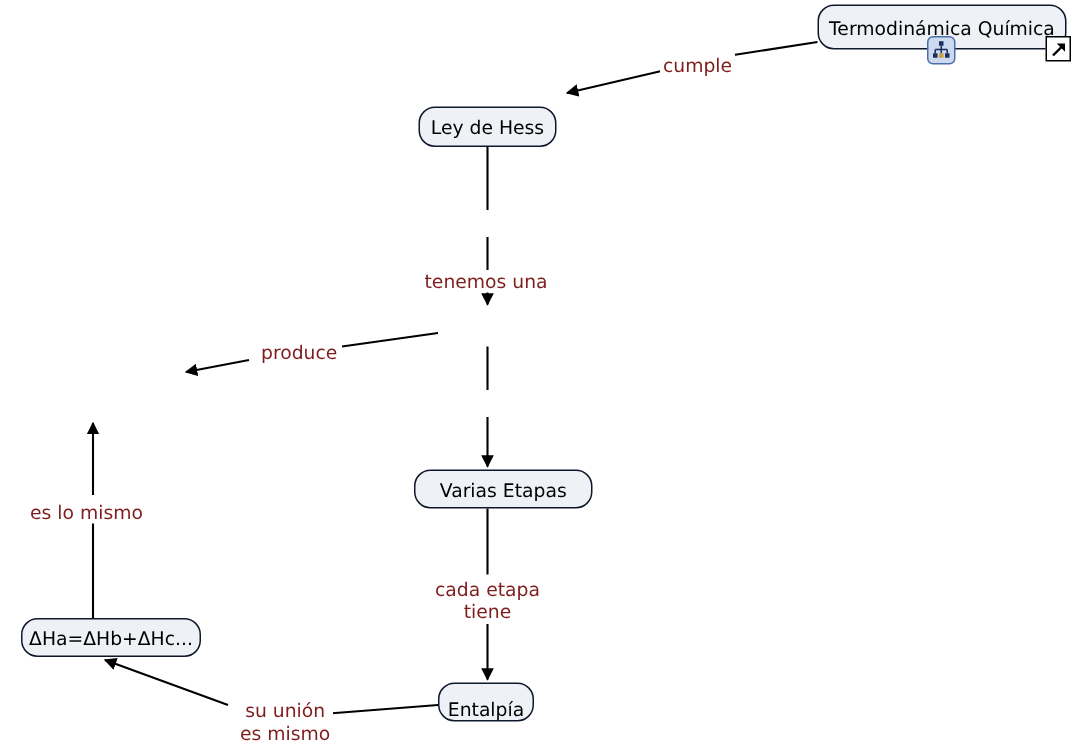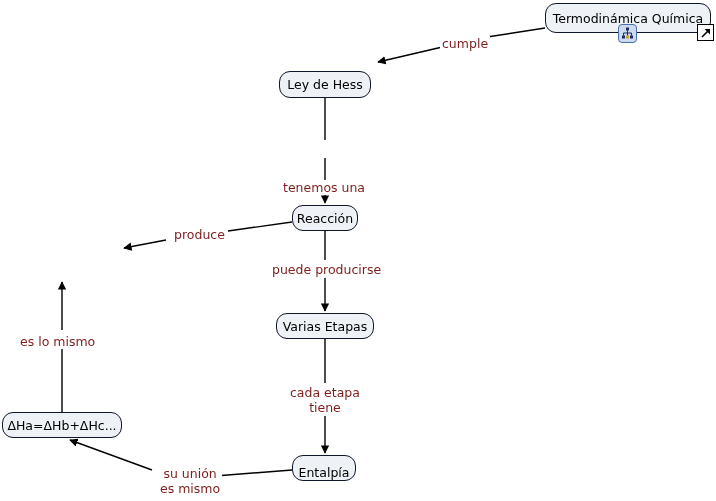--- a/index.html
+++ b/index.html
@@ -128,52 +128,46 @@
   </svg>
 
   <div class="node" style="left:545px; top:3px; width:166px; height:30px;">
     <span>Termodinámica Química</span>
   </div>
 
   <div class="node" style="left:279px; top:71px; width:92px; height:27px;">
     <span>Ley de Hess</span>
   </div>
 
-  <div class="node" style="left:292px; top:205px; width:66px; height:26px;">
-    <span>Reacción</span>
-  </div>
-
-
-  <div class="node" style="left:276px; top:313px; width:98px; height:26px;">
+
+
+  <div class="node" style="left:276px; top:313px; width:119px; height:26px;">
     <span>Varias Etapas</span>
   </div>
 
-  <div class="node" style="left:2px; top:412px; width:120px; height:26px;">
+  <div class="node" style="left:14px; top:412px; width:120px; height:26px;">
     <span>ΔHa=ΔHb+ΔHc...</span>
   </div>
 
   <div class="node" style="left:292px; top:455px; width:64px; height:26px;align-items:flex-end;">
     <span>Entalpía</span>
   </div>
 
   <div class="link-label" style="left:440px; top:36px;">
     <span>cumple</span>
   </div>
 
   <div class="link-label" style="left:281px; top:142px;margin-top:38px;">
     <span>tenemos una</span>
   </div>
 
   <div class="link-label" style="left:172px; top:227px;">
     <span>produce</span>
   </div>
 
-  <div class="link-label" style="left:270px; top:262px;">
-    <span>puede producirse</span>
-  </div>
 
   <div class="link-label" style="left:18px; top:334px;">
     <span>es lo mismo</span>
   </div>
 
   <div class="link-label" style="left:288px; top:385px;">
     <div>cada etapa</div>
     <div>tiene</div>
   </div>
 

